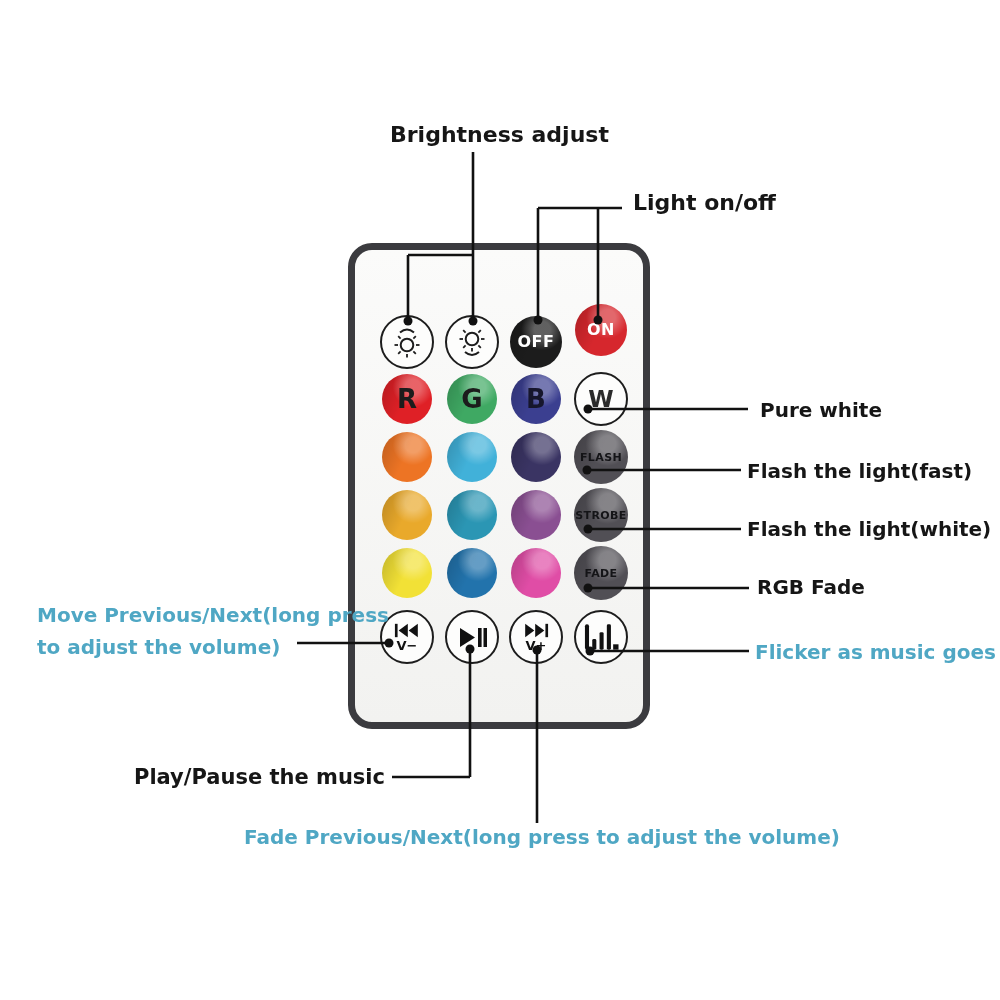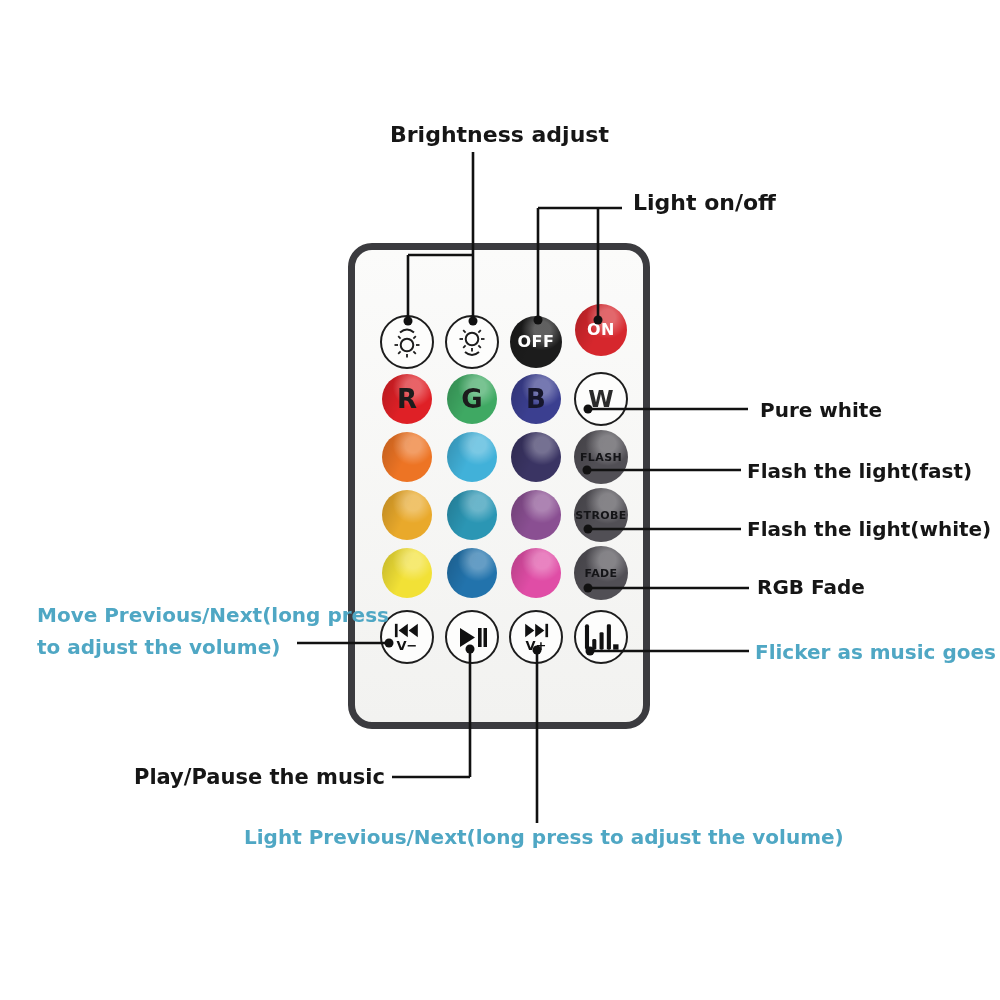--- a/index.html
+++ b/index.html
@@ -184,15 +184,15 @@
   <div class="ann ann-black" style="left:760px;top:398px;font-size:20px;">Pure white</div>
   <div class="ann ann-black" style="left:747px;top:459px;font-size:20px;">Flash the light(fast)</div>
   <div class="ann ann-black" style="left:747px;top:517px;font-size:20px;">Flash the light(white)</div>
   <div class="ann ann-black" style="left:757px;top:575px;font-size:20px;">RGB Fade</div>
   <div class="ann ann-cyan" style="left:755px;top:640px;font-size:20px;">Flicker as music goes</div>
   <div class="ann ann-cyan" style="left:37px;top:599px;font-size:20px;line-height:32px;">
     <div>Move Previous/Next(long press</div>
     <div>to adjust the volume)</div>
   </div>
   <div class="ann ann-black" style="left:134px;top:765px;font-size:21px;">Play/Pause the music</div>
-  <div class="ann ann-cyan" style="left:244px;top:825px;font-size:20px;">Light Previous/Next(long press to adjust the volume)</div>
+  <div class="ann ann-cyan" style="left:244px;top:825px;font-size:20px;">Fade Previous/Next(long press to adjust the volume)</div>
 
 </div>
 
 </body></html>

